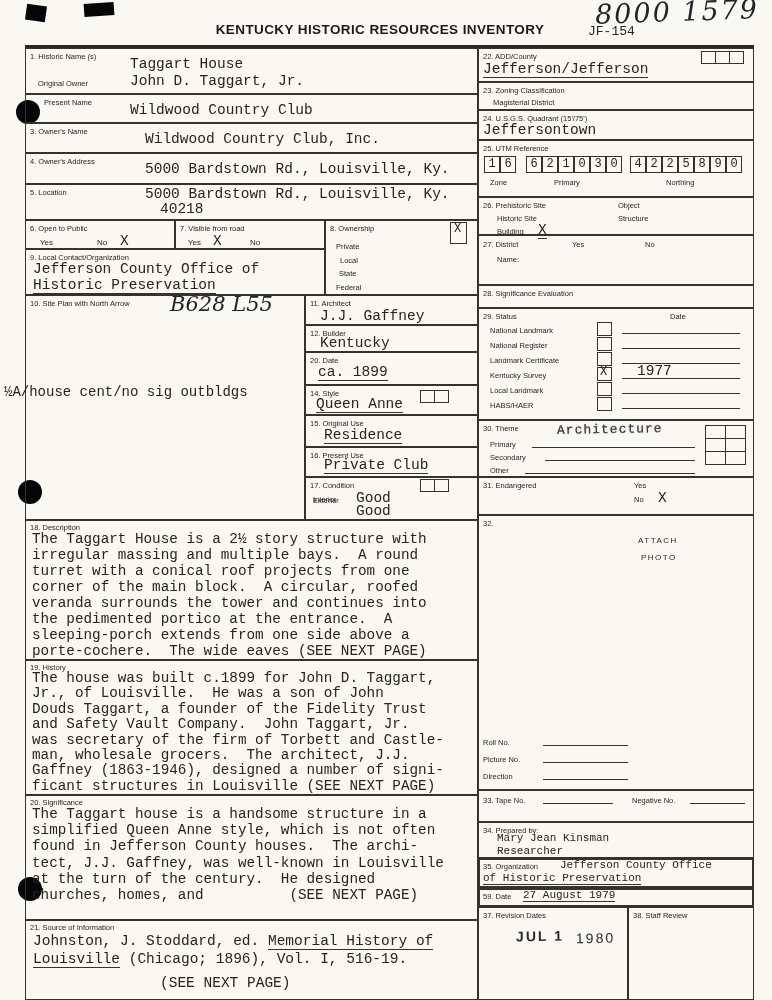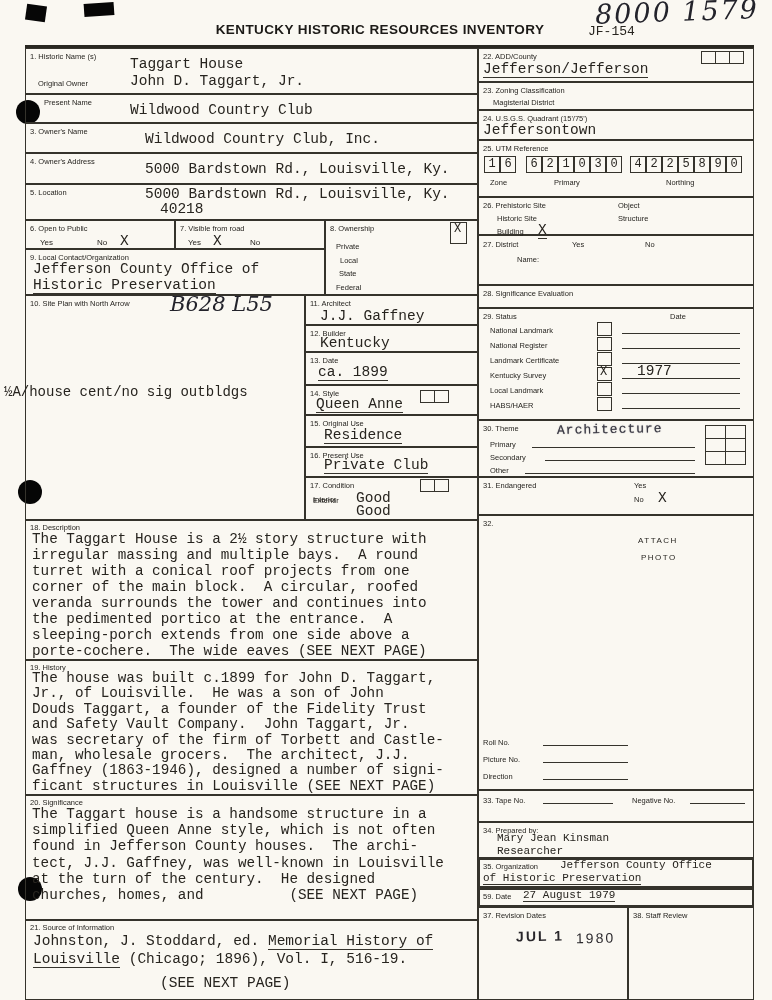--- a/index.html
+++ b/index.html
@@ -133,21 +133,21 @@
   <div class="lbl" style="left:30px;top:299px;">10. Site Plan with North Arrow</div>
   <div class="hand" style="left:170px;top:292px;font-size:21px;">B628 L55</div>
   <div class="typed" style="left:4px;top:384px;font-size:14px;">½A/house cent/no sig outbldgs</div>
 
   <div class="lbl" style="left:310px;top:299px;">11. Architect</div>
   <div class="typed u" style="left:320px;top:308px;">J.J. Gaffney</div>
 
   <div class="lbl" style="left:310px;top:329px;">12. Builder</div>
   <div class="typed u" style="left:320px;top:335px;">Kentucky</div>
 
-  <div class="lbl" style="left:310px;top:356px;">13. Date</div>
+  <div class="lbl" style="left:310px;top:356px;">20. Date</div>
   <div class="typed u" style="left:318px;top:364px;">ca. 1899</div>
 
   <div class="lbl" style="left:310px;top:389px;">14. Style</div>
   <div class="typed u" style="left:316px;top:396px;">Queen Anne</div>
   <div class="cbx" style="left:420px;top:390px;width:15px;height:13px;"></div>
   <div class="cbx" style="left:434px;top:390px;width:15px;height:13px;"></div>
 
   <div class="lbl" style="left:310px;top:419px;">15. Original Use</div>
   <div class="typed u" style="left:324px;top:427px;">Residence</div>
 
@@ -230,21 +230,21 @@
   <div class="lbl" style="left:483px;top:201px;">26. Prehistoric Site</div>
   <div class="lbl" style="left:618px;top:201px;">Object</div>
   <div class="lbl" style="left:497px;top:214px;">Historic Site</div>
   <div class="lbl" style="left:618px;top:214px;">Structure</div>
   <div class="lbl" style="left:497px;top:227px;">Building</div>
   <div class="typed u" style="left:538px;top:222px;">X</div>
 
   <div class="lbl" style="left:483px;top:240px;">27. District</div>
   <div class="lbl" style="left:572px;top:240px;">Yes</div>
   <div class="lbl" style="left:645px;top:240px;">No</div>
-  <div class="lbl" style="left:497px;top:255px;margin-left:20px;">Name:</div>
+  <div class="lbl" style="left:497px;top:255px;">Name:</div>
 
   <div class="lbl" style="left:483px;top:289px;">28. Significance Evaluation</div>
 
   <div class="lbl" style="left:483px;top:312px;">29. Status</div>
   <div class="lbl" style="left:670px;top:312px;">Date</div>
   <div class="lbl" style="left:490px;top:326px;">National Landmark</div>
   <div class="cbx" style="left:597px;top:322px;width:15px;height:14px;"></div>
   <div class="line" style="left:622px;top:322px;width:118px;height:11px;"></div>
   <div class="lbl" style="left:490px;top:341px;">National Register</div>
   <div class="cbx" style="left:597px;top:337px;width:15px;height:14px;"></div>

